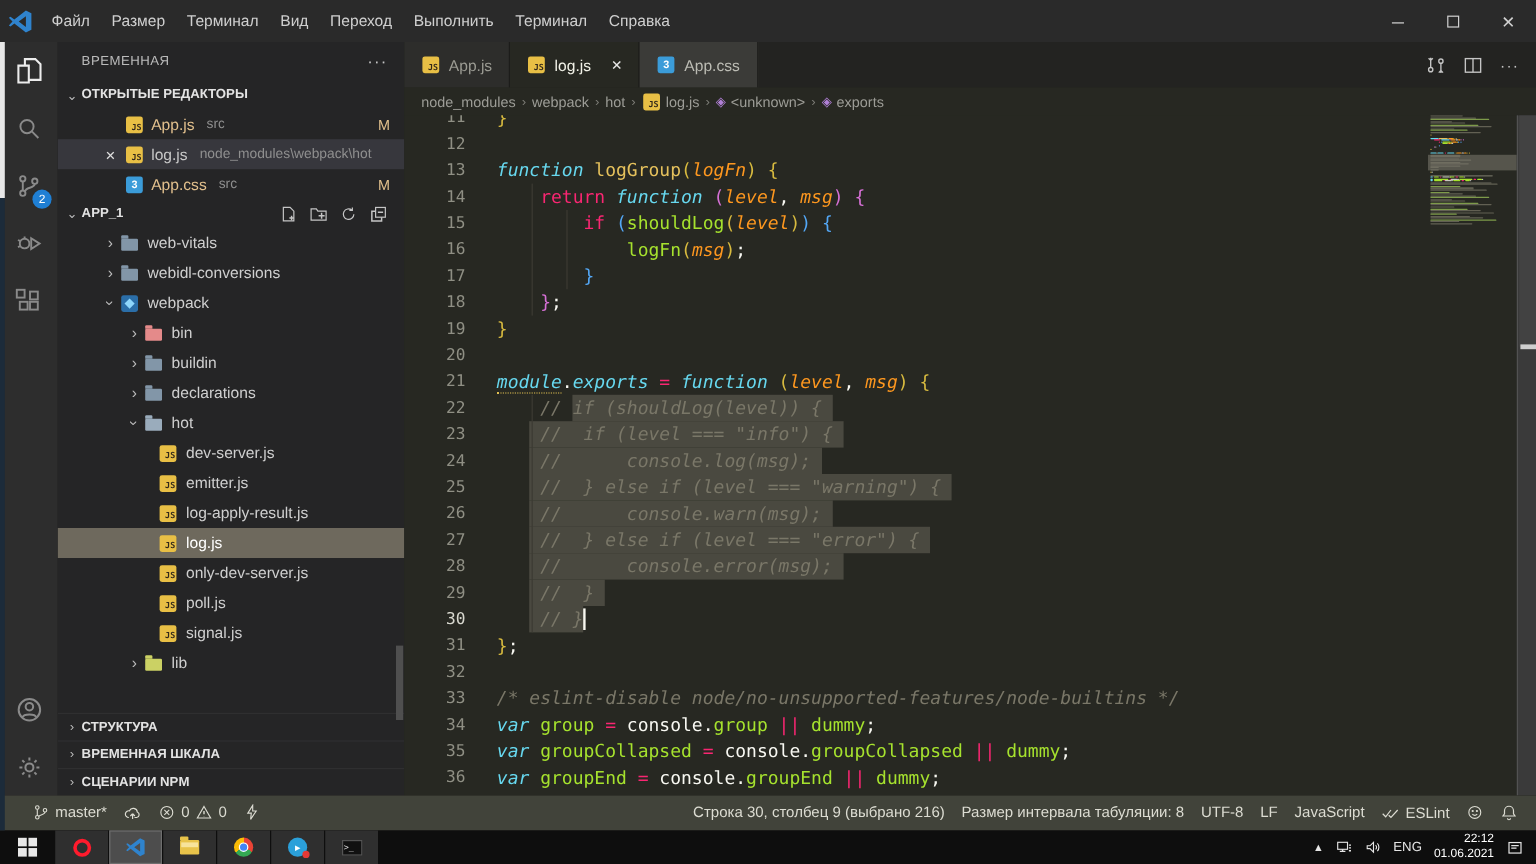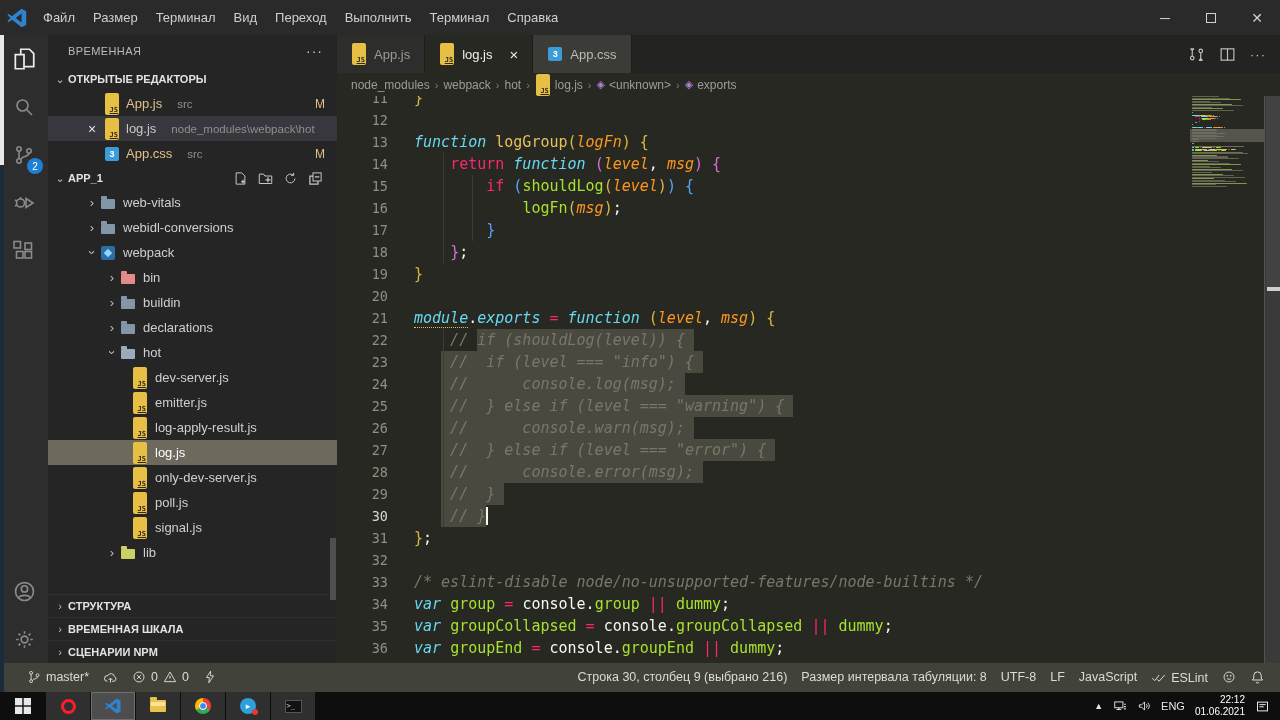--- a/index.html
+++ b/index.html
@@ -36,34 +36,34 @@
   #sidebar-title { font-size:11px; color:#bbb; letter-spacing:.4px; }
   #sidebar-more { margin-left:auto; color:#c5c5c5; font-size:14px; letter-spacing:1px; }
   .section-header { height:24px; display:flex; align-items:center; font-size:11px; font-weight:bold; color:#e3e3e3; padding:0 4px; }
   .section-header .chev { width:16px; text-align:center; font-weight:normal; color:#bdbdbd; }
   .section-actions { margin-left:auto; display:flex; gap:10px; padding-right:10px; color:#c5c5c5; }
   .oe-row { height:25px; display:flex; align-items:center; padding-left:36px; position:relative; font-size:13px; color:#c8c8c8; }
   .oe-row .close-x { position:absolute; left:36px; width:16px; text-align:center; color:#e0e0e0; font-size:14px; }
   .oe-row .fico { margin:0 6px 0 20px; }
   .oe-row.hovered { background:#37373d; }
   .oe-name.modified { color:#e2c08d; }
-  .oe-detail { color:#8f8f8f; font-size:11.5px; margin-left:15px; white-space:nowrap; overflow:hidden; }
+  .oe-detail { color:#8f8f8f; font-size:11.5px; margin-left:10px; white-space:nowrap; overflow:hidden; }
   .oe-badge { position:absolute; right:12px; color:#e2c08d; font-size:12px; }
   .tree { }
   .tree-row { height:25px; display:flex; align-items:center; font-size:13px; color:#cfcfcf; position:relative; }
   .tree-row.selected { background:#6e695d; color:#fff; }
   .tree-chev { width:16px; text-align:center; color:#bdbdbd; flex:none; }
   .tree-label { margin-left:7px; white-space:nowrap; }
   #sidebar-bottom { margin-top:auto; }
   #sidebar-scroll { position:absolute; right:1px; top:503px; width:6px; height:62px; background:#4f4f4f; }
 
   
   .fico { width:16px; height:16px; flex:none; display:inline-flex; align-items:center; justify-content:center; position:relative; }
-  .js-sq { width:14px; height:22px; background:#e8bf45; border-radius:2px; color:#32281a; font-size:7px; font-weight:bold;
-    display:flex; align-items:flex-end; justify-content:flex-end; padding:1px; font-family:"DejaVu Sans Mono",monospace;text-decoration:underline; }
+  .js-sq { width:14px; height:14px; background:#e8bf45; border-radius:2px; color:#32281a; font-size:7px; font-weight:bold;
+    display:flex; align-items:flex-end; justify-content:flex-end; padding:1px; font-family:"DejaVu Sans Mono",monospace; }
   .css-sq { width:14px; height:14px; background:#3b9cd9; border-radius:2px; color:#fff; font-size:9px; font-weight:bold;
     display:flex; align-items:center; justify-content:center; }
   .folder { width:14px; height:10px; border-radius:1px; position:relative; margin-top:3px; }
   .folder::before { content:""; position:absolute; left:0; top:-3px; width:6px; height:3px; border-radius:1px 1px 0 0; background:inherit; }
   .webpack-sq { width:14px; height:14px; background:#2b6ea8; border-radius:2px; position:relative; }
   .webpack-sq::after { content:""; position:absolute; left:3px; top:3px; width:8px; height:8px; background:#8ed6fb; transform:rotate(45deg) scale(.75); }
 
   
   #editor { flex:1; display:flex; flex-direction:column; background:#272822; position:relative; }
   #tabstrip { height:38px; background:#232321; display:flex; align-items:stretch; }

